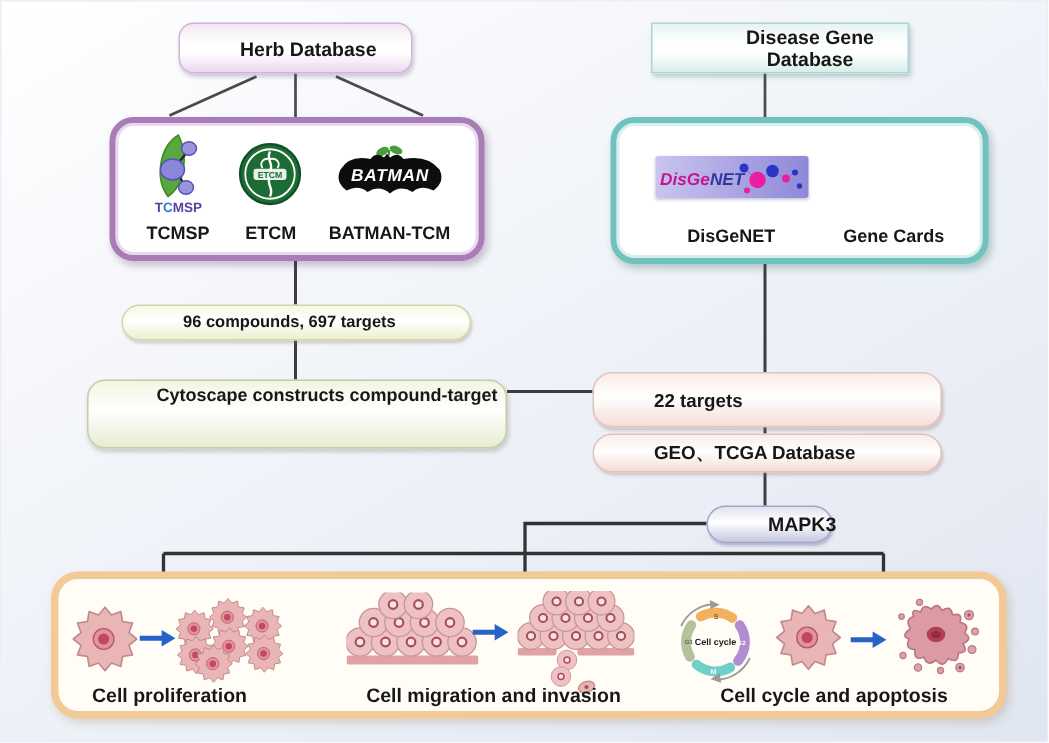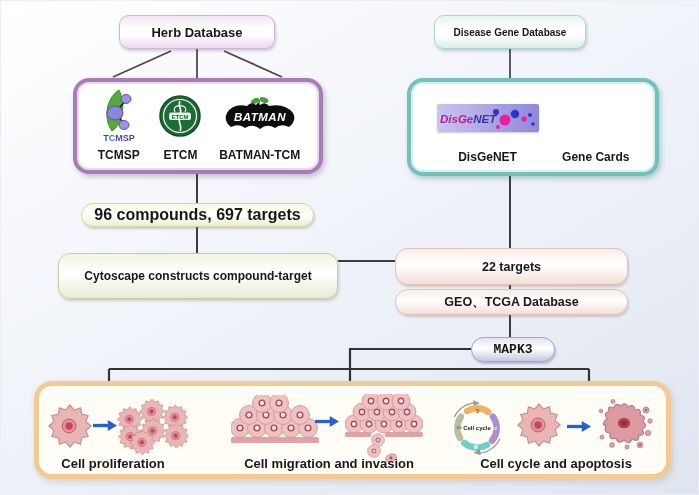--- a/index.html
+++ b/index.html
@@ -1,51 +1,51 @@
 <!DOCTYPE html>
 <html><head>
 <meta charset="utf-8">
 <style>
   html,body { margin:0; padding:0; background:#ffffff; font-family:"Liberation Sans","DejaVu Sans",sans-serif; }
   .stage { position:relative; width:699px; height:495px; overflow:hidden;
            background:linear-gradient(150deg,#ffffff 0%,#f5f7fb 30%,#ecf0f7 60%,#e0e6f1 100%);
            border:1px solid #eceef4; box-sizing:border-box; }
   .lines { position:absolute; left:0; top:0; pointer-events:none; }
-  .box { position:absolute; display:flex; align-items:center; justify-content:center;
-         font-weight:bold; color:#171717; text-align:center; box-sizing:border-box; }
+  .box { position:absolute; display:flex; align-items:center; 
+         font-weight:bold; color:#171717; text-align:center; box-sizing:border-box;padding-left:40px; }
   .title-herb { left:118px; top:14px; width:156px; height:34px; font-size:13px; border-radius:10px;
          background:linear-gradient(180deg,#f2e6f4,#ffffff 40%,#ffffff 60%,#e9d8ee);
          border:1px solid #cdb6d4; box-shadow:1px 2px 3px rgba(110,80,130,.3); }
-  .title-disease { left:433px; top:14px; width:152px; height:34px; font-size:10px; border-radius:10px;
+  .title-disease { left:433px; top:14px; width:172px; height:34px; font-size:13px; border-radius:0;
          background:linear-gradient(180deg,#e6f4f3,#ffffff 40%,#ffffff 60%,#d8edeb);
          border:1px solid #a9d6d2; box-shadow:1px 2px 3px rgba(60,110,105,.3); }
   .src-herb { left:72px; top:77px; width:250px; height:96px; border-radius:16px; background:#ffffff;
          border:4px solid #a87cb4; box-shadow:inset 0 0 0 2px #ead9ee, 2px 3px 5px rgba(100,70,120,.3);
          display:flex; align-items:stretch; justify-content:space-evenly; padding:4px 2px; }
   .src-disease { left:385px; top:77px; width:252px; height:98px; border-radius:16px; background:#ffffff;
          border:4px solid #6fc2be; box-shadow:inset 0 0 0 2px #d9efed, 2px 3px 5px rgba(50,110,105,.3);
          display:flex; align-items:stretch; justify-content:space-evenly; padding:4px 2px;margin-left:21px; }
   .src-col { display:flex; flex-direction:column; align-items:center; justify-content:flex-end; padding-bottom:4px; }
   .src-icon-wrap { display:flex; align-items:center; justify-content:center; height:58px; }
   .src-label { font-size:12px; font-weight:bold; color:#171717; margin-top:3px; white-space:nowrap; }
-  .pill-green { left:80px; top:202px; width:233px; height:24px; font-size:16px; border-radius:12px;
+  .pill-green { left:80px; top:202px; width:233px; height:24px; font-size:11px; border-radius:12px;
          background:linear-gradient(180deg,#f7f8e0,#ffffff 45%,#edefd0);
          border:1px solid #d2d5ab; box-shadow:1px 2px 2px rgba(120,120,90,.3); }
   .rect-green { left:57px; top:252px; width:280px; height:46px; font-size:12px; line-height:1.55; border-radius:12px;
          background:linear-gradient(180deg,#f2f5e3,#ffffff 45%,#e6ecd2);
          border:1px solid #c6cda6; box-shadow:1px 2px 3px rgba(110,115,85,.3); flex-direction:column; }
   .pill-pink1 { left:394px; top:247px; width:233px; height:37px; font-size:12.5px; border-radius:13px;
          background:linear-gradient(180deg,#fbece7,#ffffff 45%,#f4ded6);
          border:1px solid #e0c2ba; box-shadow:1px 2px 2px rgba(150,110,100,.3); }
   .pill-pink2 { left:394px; top:288px; width:233px; height:26px; font-size:12.5px; border-radius:13px;
          background:linear-gradient(180deg,#fbece7,#ffffff 45%,#f4ded6);
          border:1px solid #e0c2ba; box-shadow:1px 2px 2px rgba(150,110,100,.3); }
   .pill-lav { left:470px; top:336px; width:84px; height:25px; font-size:13px; border-radius:13px;
          background:linear-gradient(180deg,#e2e3f0,#ffffff 45%,#c6c8e1);
-         border:1px solid #a2a5c7; box-shadow:1px 2px 2px rgba(90,90,130,.35);font-family:Liberation Mono, monospace; }
+         border:1px solid #a2a5c7; box-shadow:1px 2px 2px rgba(90,90,130,.35); }
   .panel { left:33px; top:380px; width:637px; height:98px; border-radius:18px; background:#fffdf6;
          border:5px solid #f2ca96; box-shadow:2px 3px 6px rgba(150,120,80,.25); }
   .panel-item { position:absolute; }
   .panel-label { position:absolute; top:70px; transform:translateX(-50%); font-size:13px;
          font-weight:bold; color:#171717; white-space:nowrap; }
   .logo-disgenet { width:102px; height:28px; border-radius:2px;
          background:linear-gradient(90deg,#c9c5ef,#8f88d8); box-shadow:0 1px 2px rgba(80,80,140,.3); }
   .logo-genecards { width:98px; height:28px; border-radius:2px; background:#1c2f72; box-shadow:0 1px 2px rgba(20,30,80,.4); }
 </style>
 </head>

